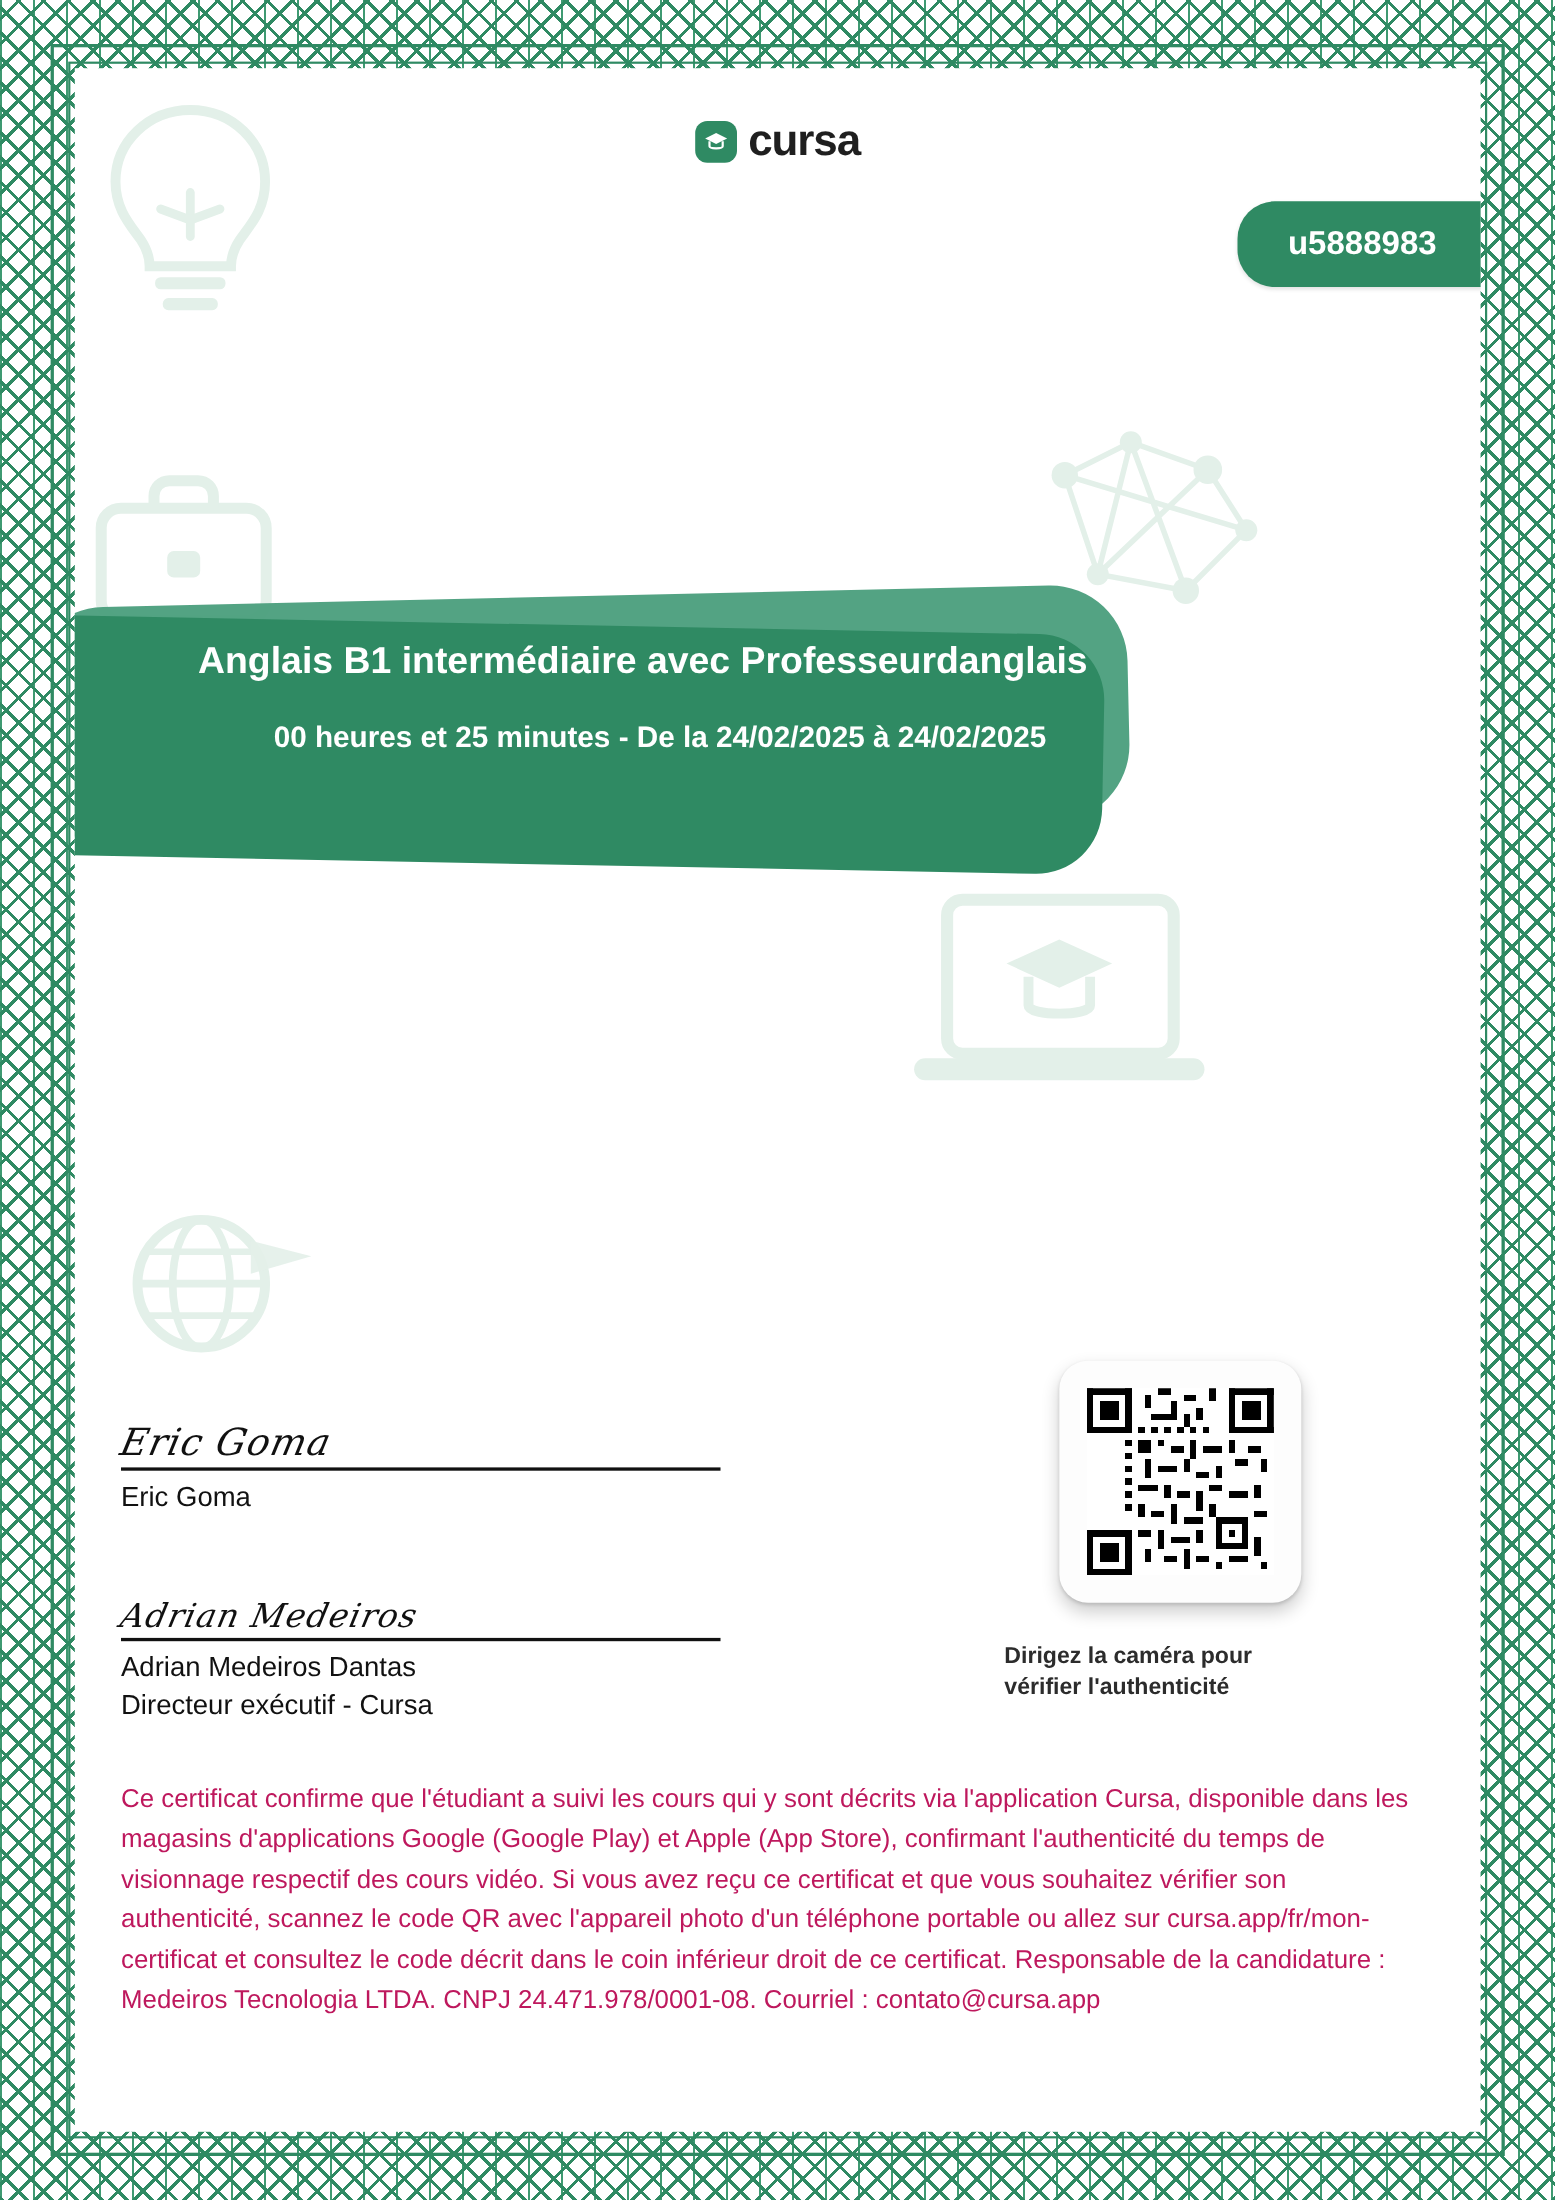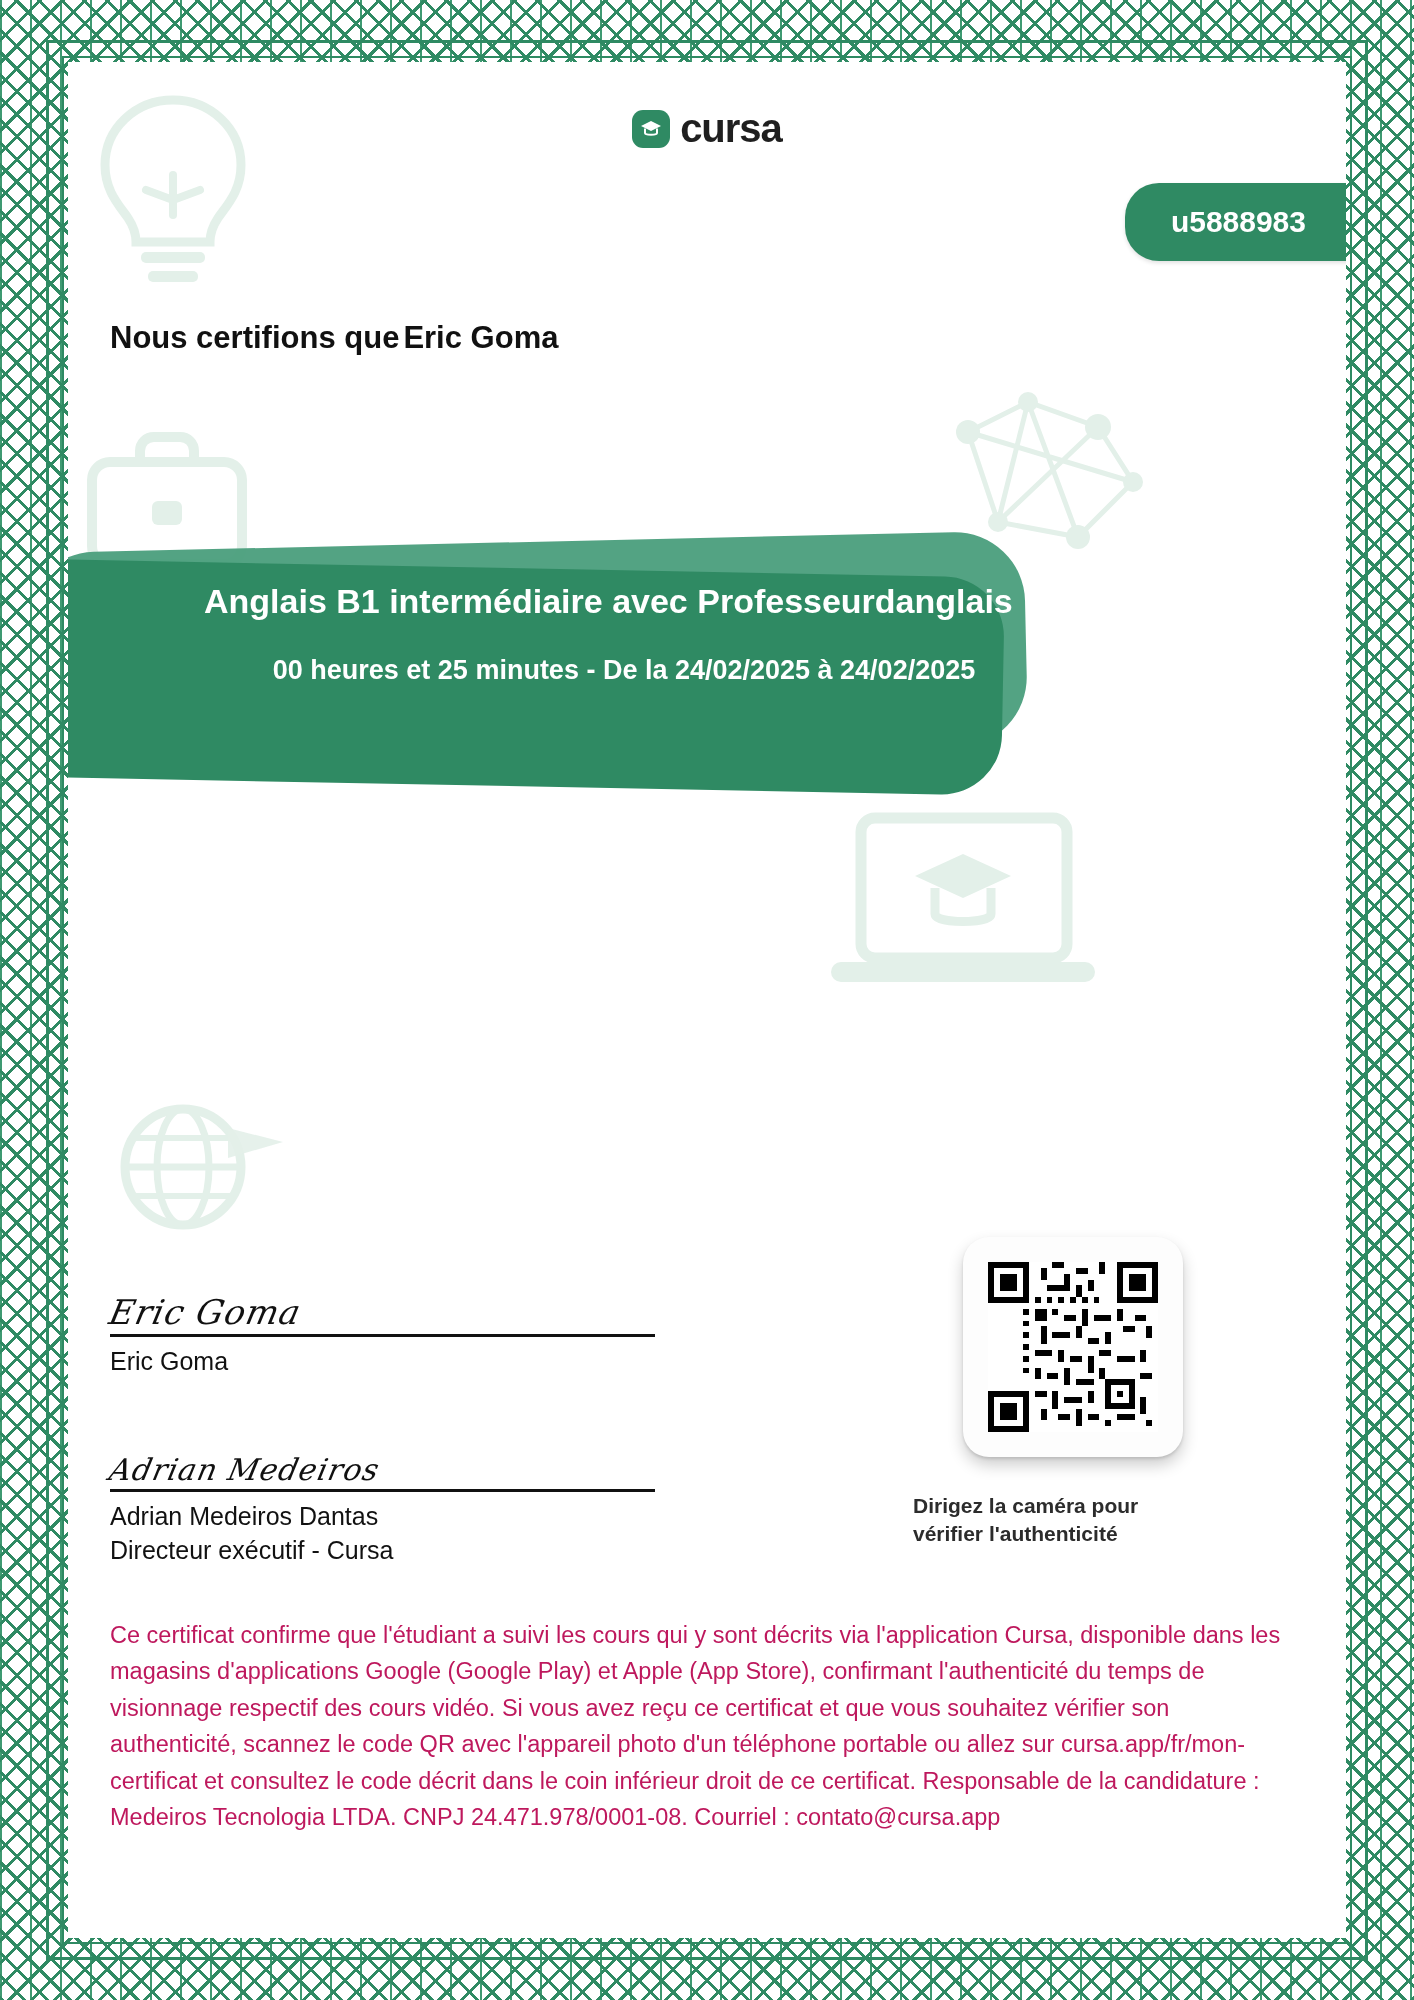--- a/index.html
+++ b/index.html
@@ -166,21 +166,20 @@
     width: 995px; height: 218px;
     background: #2f8a63;
     border-radius: 60px;
     transform: rotate(1.1deg);
   }
   .banner-text {
     position: absolute;
     left: 112px;
     top: 520px;
     width: 840px;
-    margin-left: 24px;
   }
   .course-name {
     font-size: 34px;
     font-weight: 700;
     color: #ffffff;
     margin-bottom: 34px;
   }
   .course-meta {
     font-size: 27px;
     font-weight: 600;
@@ -330,23 +329,20 @@
           <path d="M6 11.5 V16 c0 2.4 12 2.4 12 0 V11.5" fill="none" stroke="#ffffff" stroke-width="2"></path>
         </svg>
       </span>
       <span class="brand-name">cursa</span>
     </div>
 
 
     <div class="code-badge">u5888983</div>
 
     <div class="certify-block">
-      <div class="certify-line1">
-        <span>Nous certifions que</span><span class="student-name">Eric Goma</span>
-      </div>
     </div>
 
     <div class="banner-wrap">
       <div class="banner-back"></div>
       <div class="banner-front"></div>
     </div>
     <div class="banner-text">
       <div class="course-name">Anglais B1 intermédiaire avec Professeurdanglais</div>
       <div class="course-meta">00 heures et 25 minutes - De la 24/02/2025 à 24/02/2025</div>
     </div>

